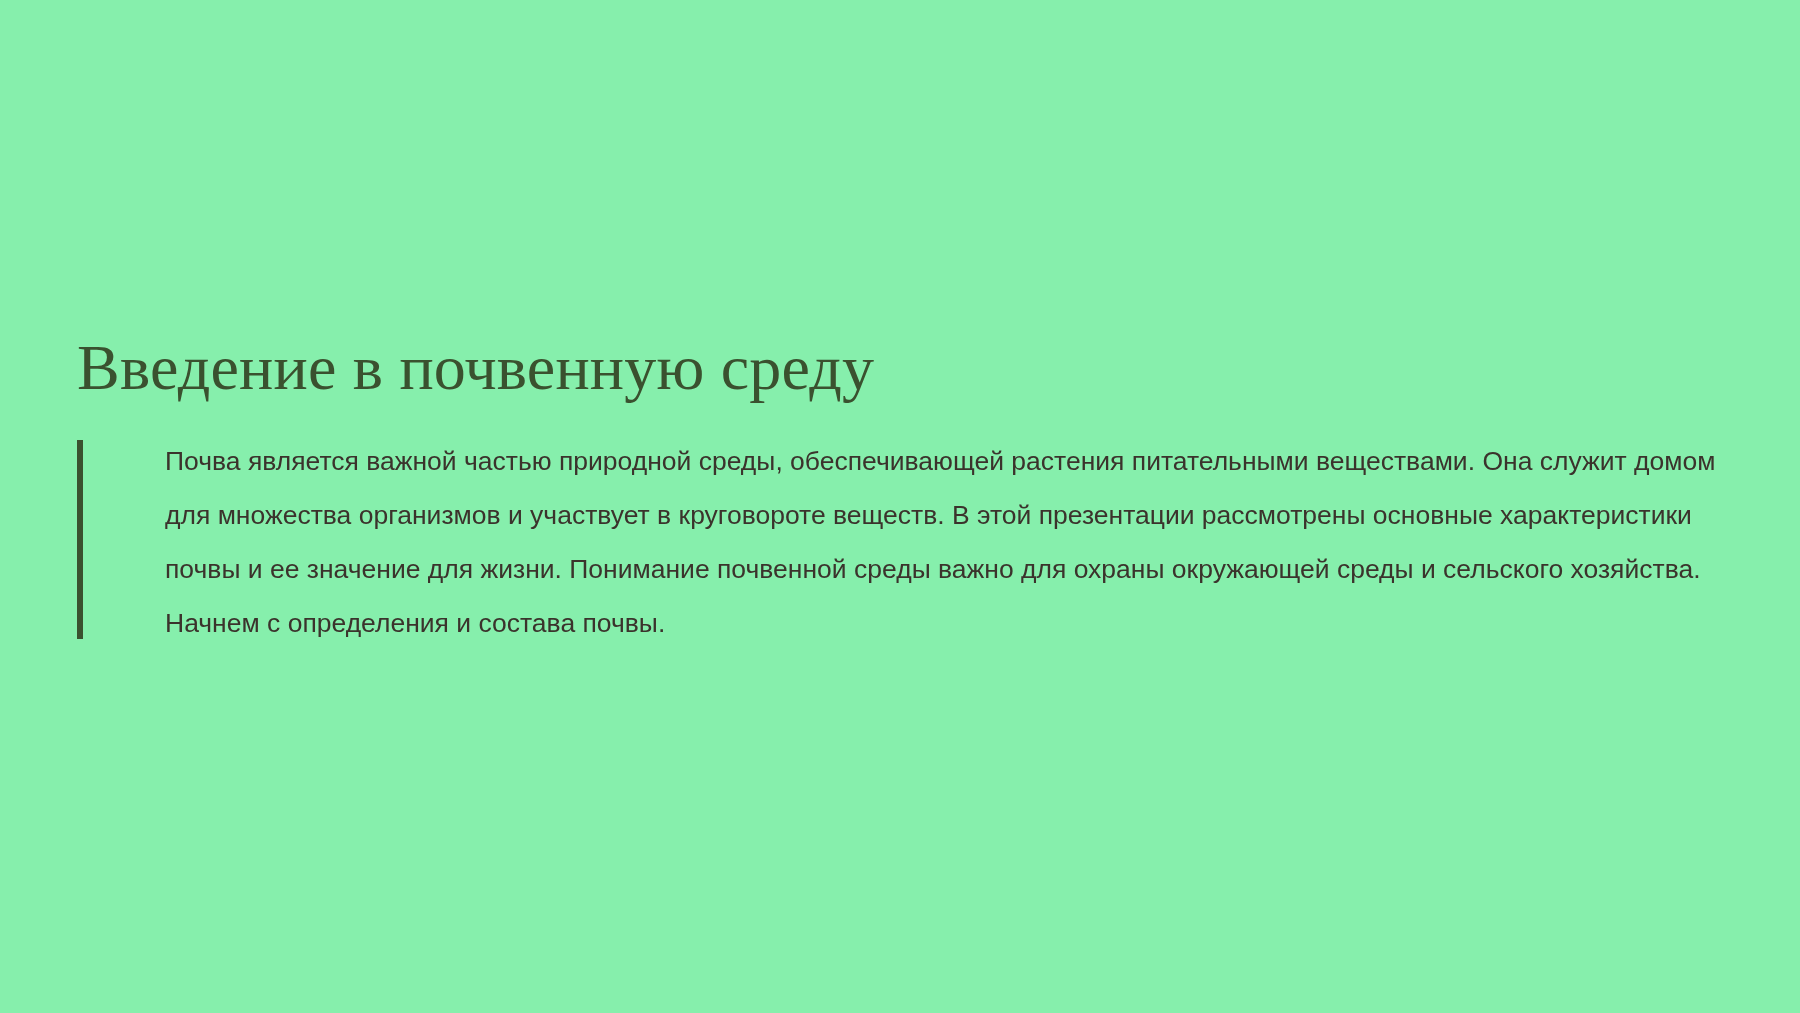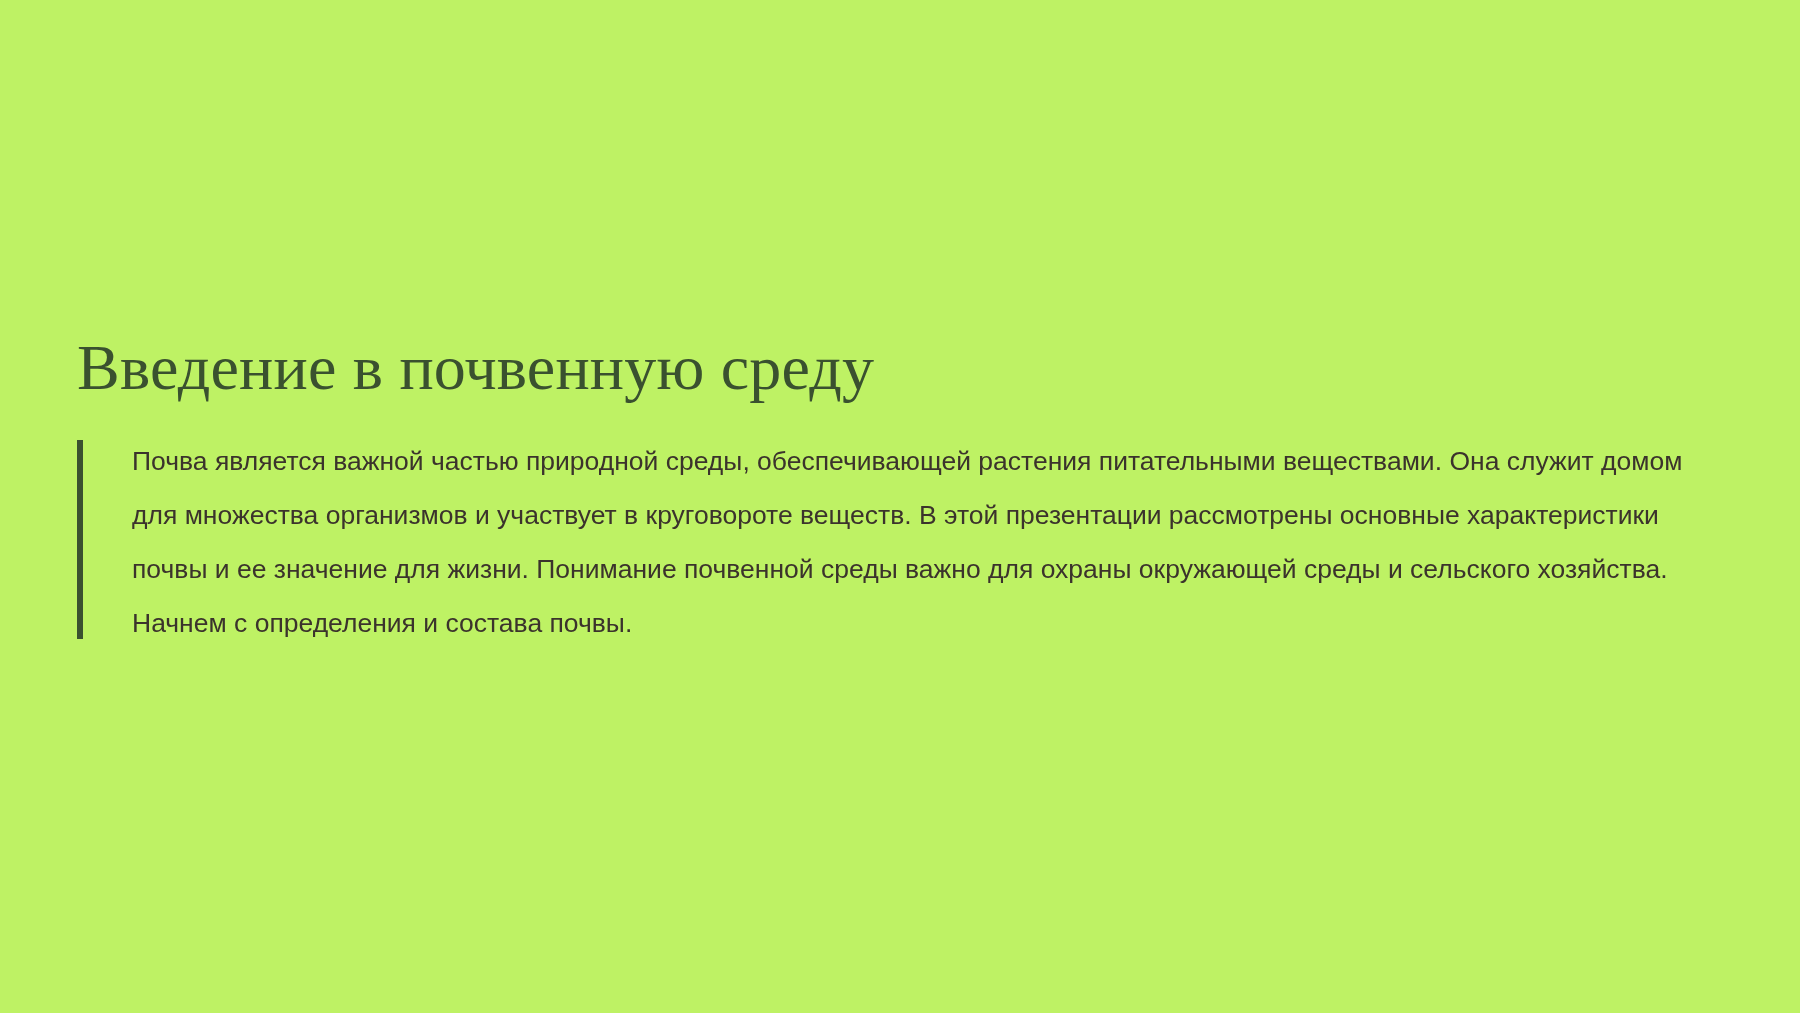--- a/index.html
+++ b/index.html
@@ -13,21 +13,21 @@
     height: 1013px;
     overflow: hidden;
     background: #fdf5e6;
     font-family: "Liberation Sans", sans-serif;
   }
 
   .slide {
     position: relative;
     width: 1800px;
     height: 1013px;
-    background: #bef264;
+    background: #86efac;
     box-sizing: border-box;
     text-decoration: underline;
   }
 
   .slide-content {
     position: absolute;
     left: 77px;
     top: 330px;
     width: 1640px;
   }
@@ -40,21 +40,21 @@
     font-size: 64px;
     line-height: 1.18;
     letter-spacing: 0.2px;
     color: #3a512f;
     white-space: nowrap;
   }
 
   .body-block {
     position: relative;
     margin-top: 28px;
-    padding-left: 55px;
+    padding-left: 88px;
     min-height: 200px;
   }
 
   .accent-bar {
     position: absolute;
     left: 0;
     top: 6px;
     width: 6px;
     height: 199px;
     background: #3a512f;

